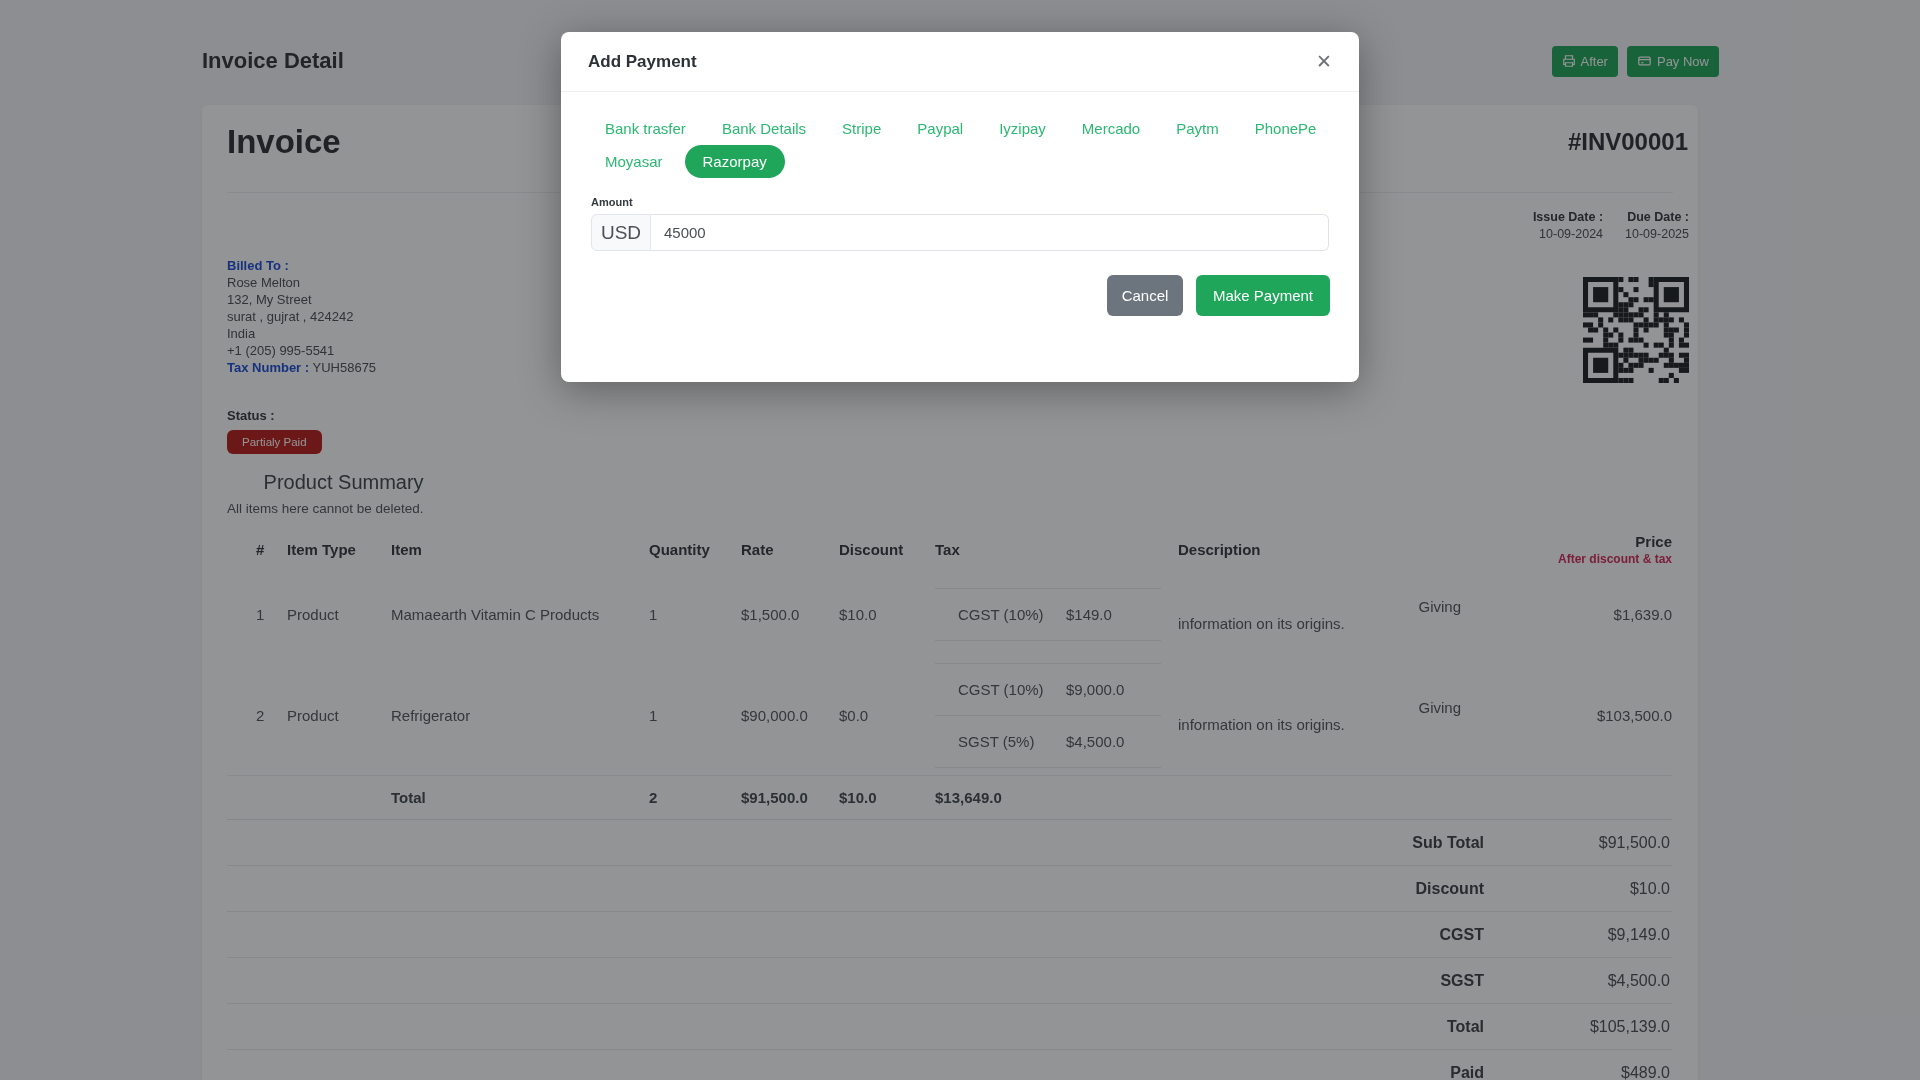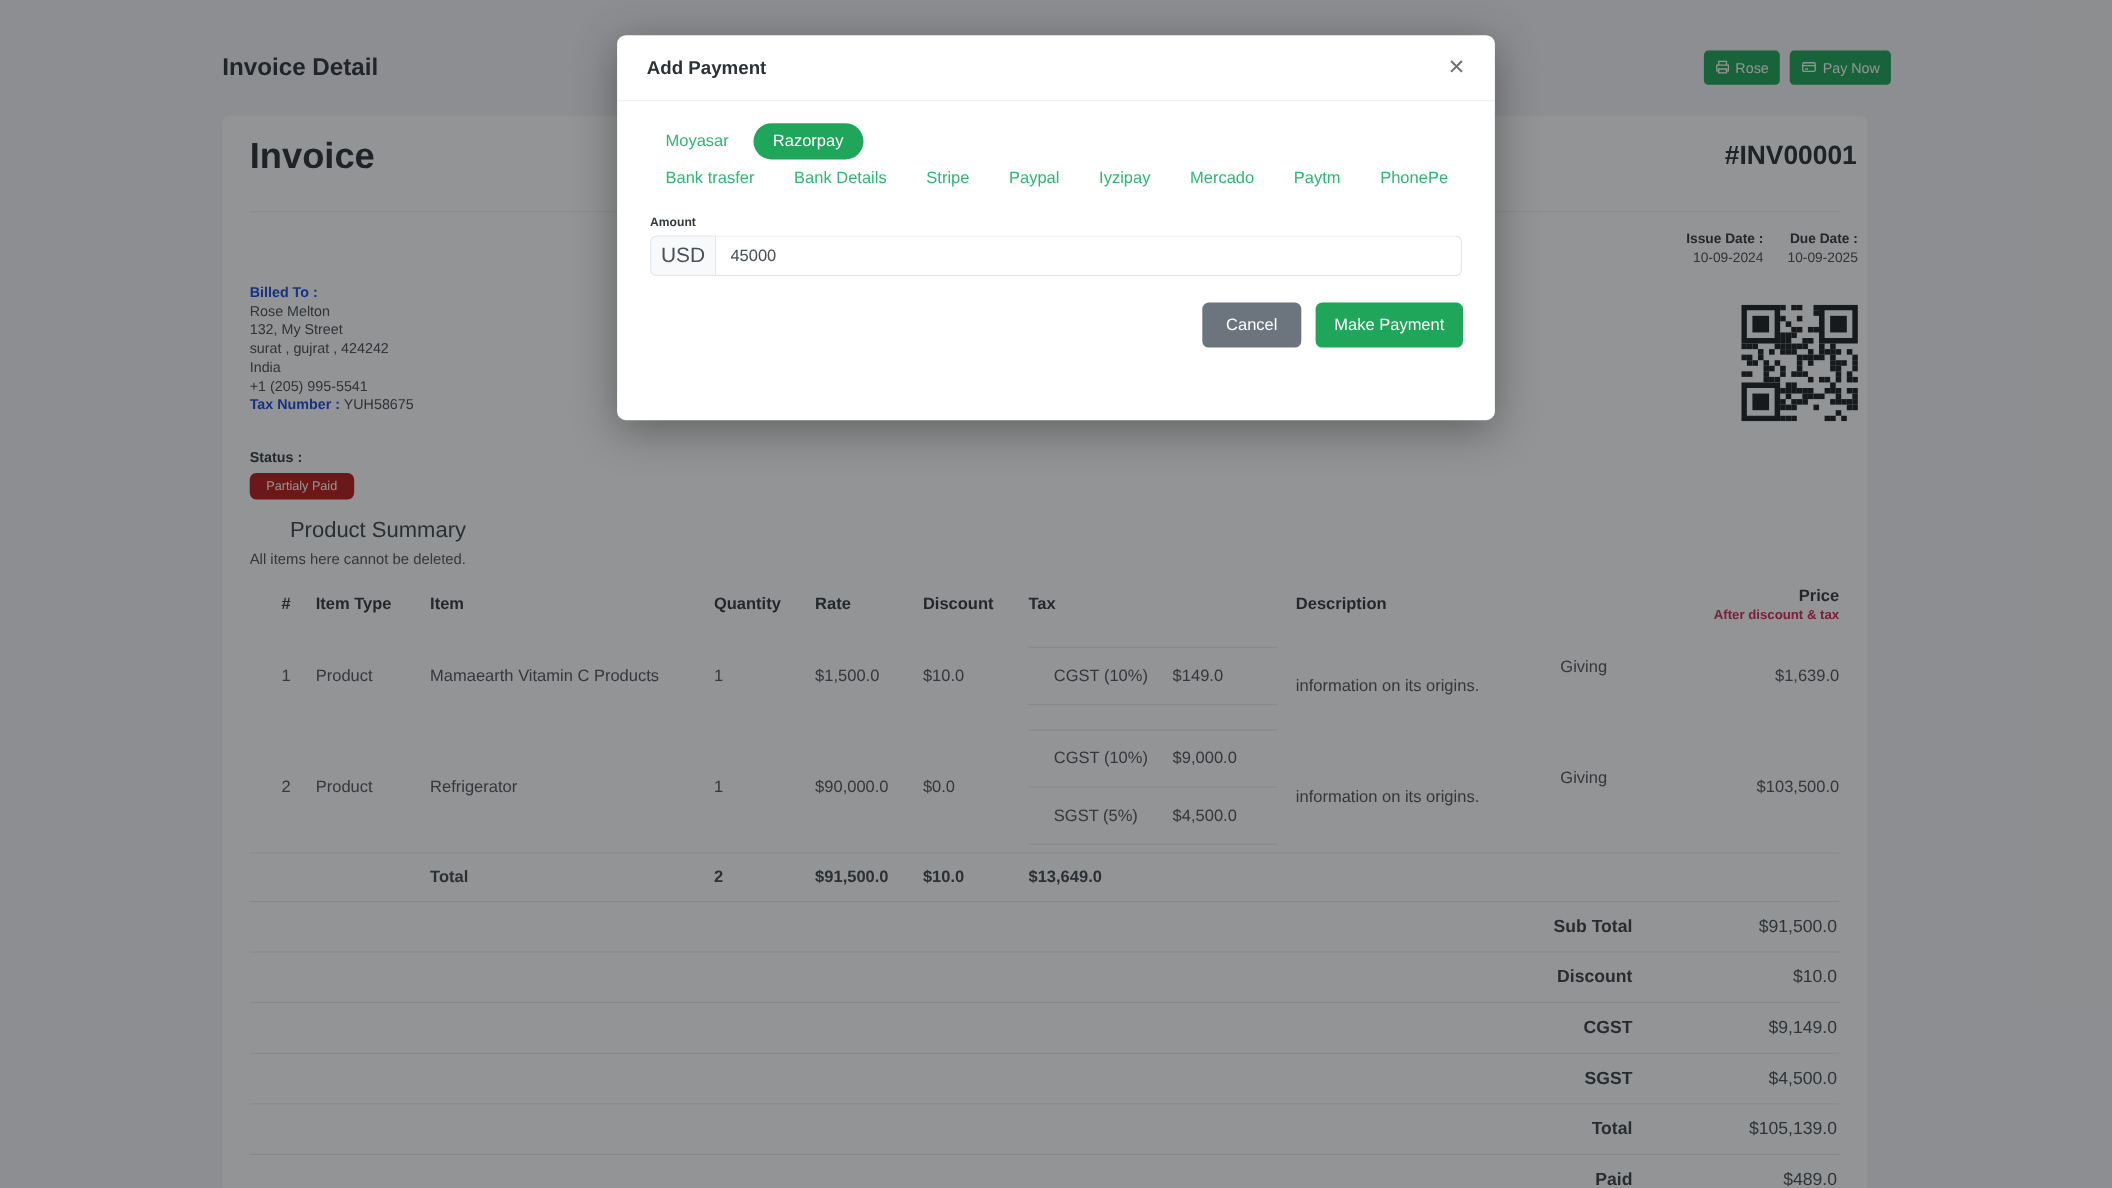--- a/index.html
+++ b/index.html
@@ -92,34 +92,34 @@
   .input-group { display:flex; margin-top:6px; height:37px; }
   .addon { display:flex; align-items:center; justify-content:center; width:60px;
     background:#f8f9fa; border:1px solid #e3e6ea; border-radius:6px 0 0 6px;
     font-size:19px; color:#4a5056; }
   .amount-input { flex:1; border:1px solid #dfe3e7; border-left:none;
     border-radius:0 6px 6px 0; font-size:15px; color:#4a5056; padding:0 13px;
     font-family:inherit; outline:none; }
   .modal-footer { display:flex; justify-content:flex-end; gap:13px; margin-top:24px; padding:0 29px; }
   .btn { height:41px; border:none; border-radius:6px; font-size:15px; color:#fff;
     cursor:pointer; font-family:inherit; }
-  .btn-cancel { background:#6c757d; width:90px; }
+  .btn-cancel { background:#6c757d; width:76px; }
   .btn-submit { background:#1fa65a; width:134px; }
 </style>
 </head>
 <body>
 
 <div class="topbar">
   <div class="page-title">Invoice Detail</div>
   <div class="topbar-actions">
     <button class="btn-green-sm">
       <svg width="14" height="14" viewBox="0 0 16 16" fill="none" stroke="#fff" stroke-width="1.4">
           <path d="M4 6V2h8v4M4 12H2V6h12v6h-2M4 10h8v4H4z"></path>
         </svg>
-      <span>Rose</span>
+      <span>After</span>
     </button>
     <button class="btn-green-sm">
       <svg width="15" height="14" viewBox="0 0 16 16" fill="none" stroke="#fff" stroke-width="1.4">
           <rect x="1.5" y="3.5" width="13" height="9" rx="1.5"></rect>
           <path d="M1.5 6.5h13M4 10h3"></path>
         </svg>
       <span>Pay Now</span>
     </button>
   </div>
 </div>
@@ -403,33 +403,33 @@
 
 <div class="overlay"></div>
 
 <div class="modal">
   <div class="modal-header">
     <div class="modal-title">Add Payment</div>
     <button class="modal-close">✕</button>
   </div>
   <div class="modal-body">
     <div class="tabs-row">
-      <span class="pay-tab">Moyasar</span>
-      <span class="pay-tab active">Razorpay</span>
-    </div>
-    <div class="tabs-row">
       <span class="pay-tab">Bank trasfer</span>
       <span class="pay-tab">Bank Details</span>
       <span class="pay-tab">Stripe</span>
       <span class="pay-tab">Paypal</span>
       <span class="pay-tab">Iyzipay</span>
       <span class="pay-tab">Mercado</span>
       <span class="pay-tab">Paytm</span>
       <span class="pay-tab">PhonePe</span>
     </div>
+    <div class="tabs-row">
+      <span class="pay-tab">Moyasar</span>
+      <span class="pay-tab active">Razorpay</span>
+    </div>
     <div class="amount-label">Amount</div>
     <div class="input-group">
       <div class="addon">USD</div>
       <input class="amount-input" type="text" value="45000" style="">
     </div>
   </div>
   <div class="modal-footer">
     <button class="btn btn-cancel">Cancel</button>
     <button class="btn btn-submit">Make Payment</button>
   </div>

